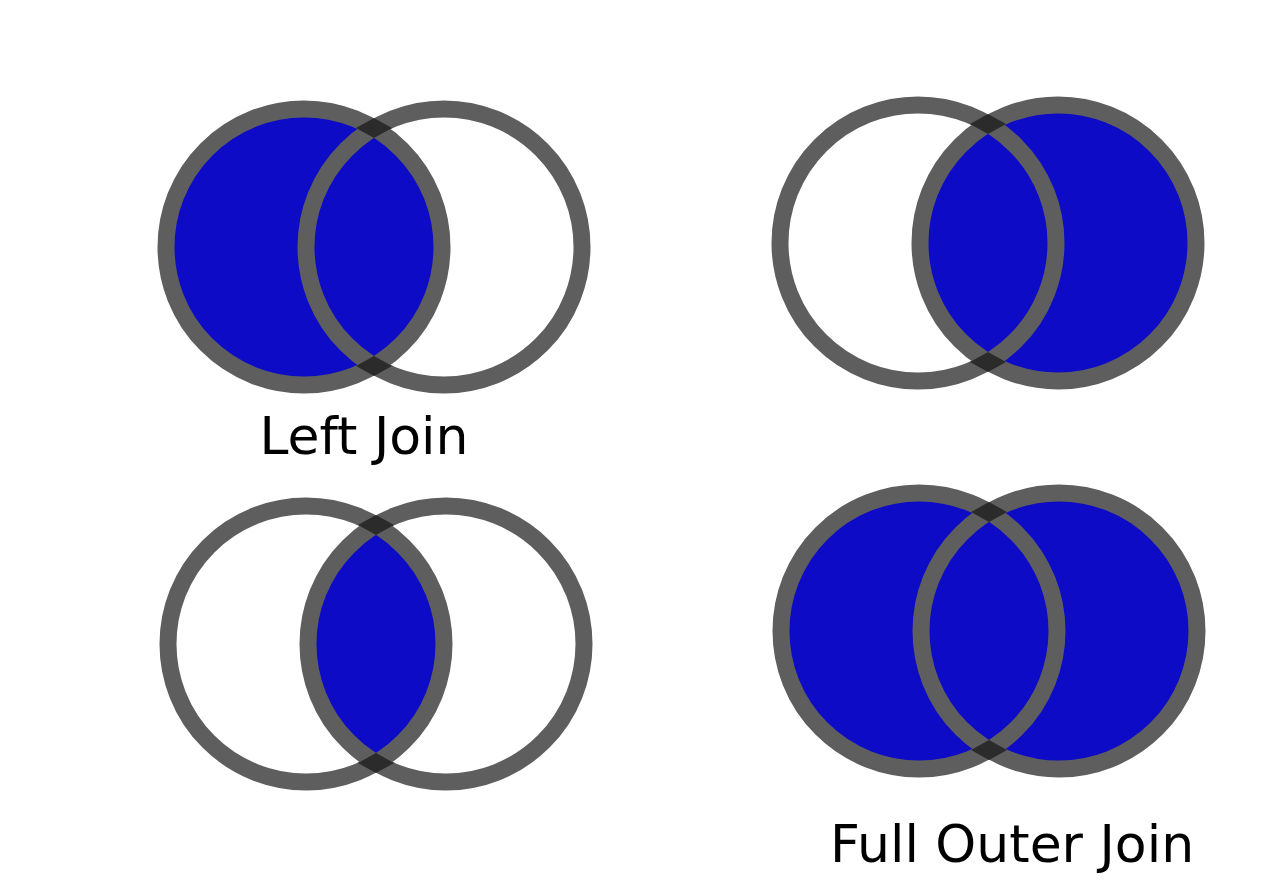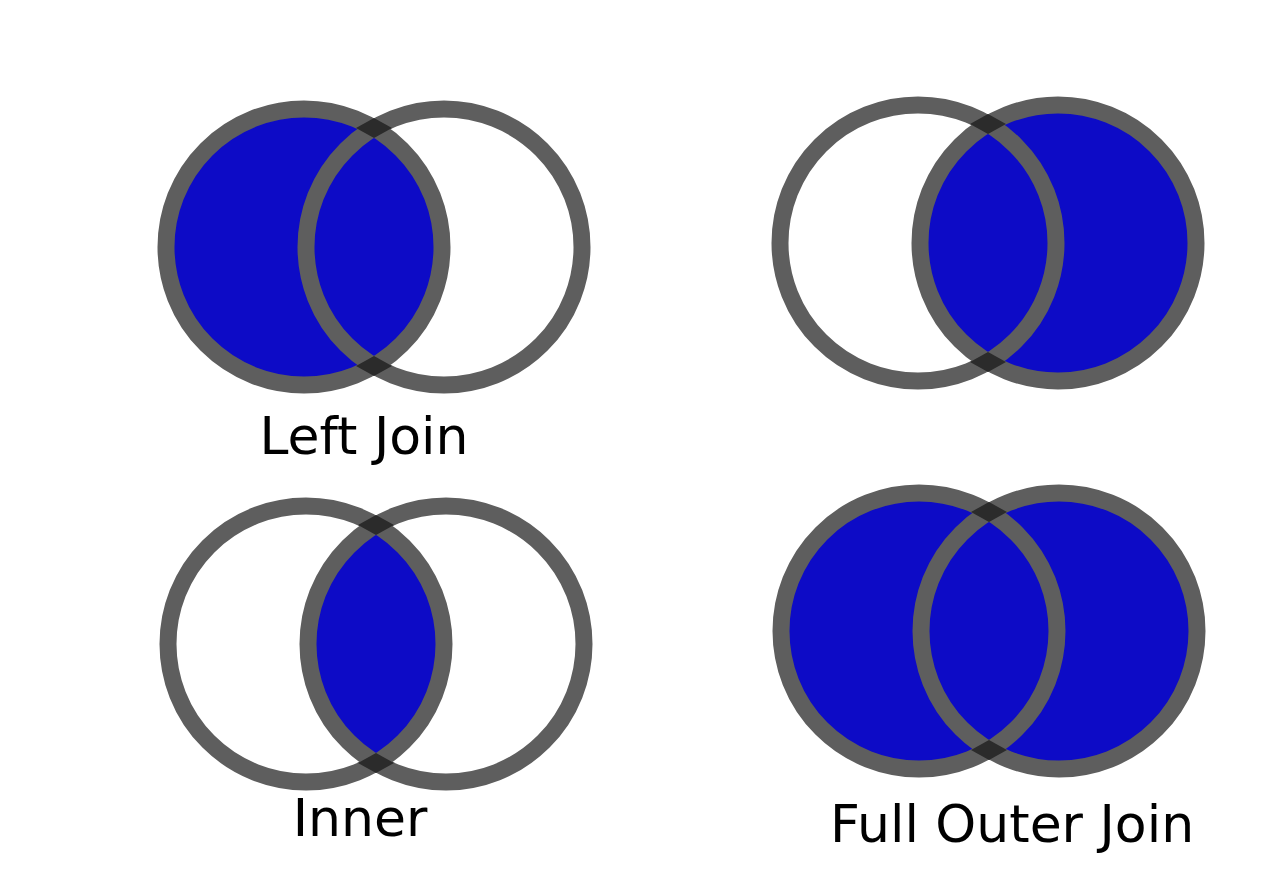--- a/index.html
+++ b/index.html
@@ -59,28 +59,27 @@
     <svg viewBox="0 0 440 300">
       <circle class="vfill fill-left" cx="150" cy="150" r="138"></circle>
       <circle class="vfill fill-right" cx="290" cy="150" r="138"></circle>
       <path class="vfill fill-lens" d="M220,31.07 A138,138 0 0 1 220,268.93 A138,138 0 0 1 220,31.07 Z" style="display: inline;"></path>
       <circle class="ring" cx="150" cy="150" r="138"></circle>
       <circle class="ring" cx="290" cy="150" r="138"></circle>
       <polygon class="cross" points="202,31 220,21 238,31 220,41"></polygon>
       <polygon class="cross" points="202,269 220,259 238,269 220,279"></polygon>
     </svg>
   </figure>
-  <div class="vlabel" style="left:360px; top:790px;">Inner</div>
 
   <figure class="venn" style="left:769px; top:481px;">
     <svg viewBox="0 0 440 300">
       <circle class="vfill fill-left" cx="150" cy="150" r="138" style="display: inline;"></circle>
       <circle class="vfill fill-right" cx="290" cy="150" r="138" style="display: inline;"></circle>
       <path class="vfill fill-lens" d="M220,31.07 A138,138 0 0 1 220,268.93 A138,138 0 0 1 220,31.07 Z"></path>
       <circle class="ring" cx="150" cy="150" r="138"></circle>
       <circle class="ring" cx="290" cy="150" r="138"></circle>
       <polygon class="cross" points="202,31 220,21 238,31 220,41"></polygon>
       <polygon class="cross" points="202,269 220,259 238,269 220,279"></polygon>
     </svg>
   </figure>
-  <div class="vlabel" style="left:1012px; top:796px;">Full Outer Join</div>
+  <div class="vlabel" style="left:1012px; top:816px;">Full Outer Join</div>
 
 </div>
 
 </body></html>

